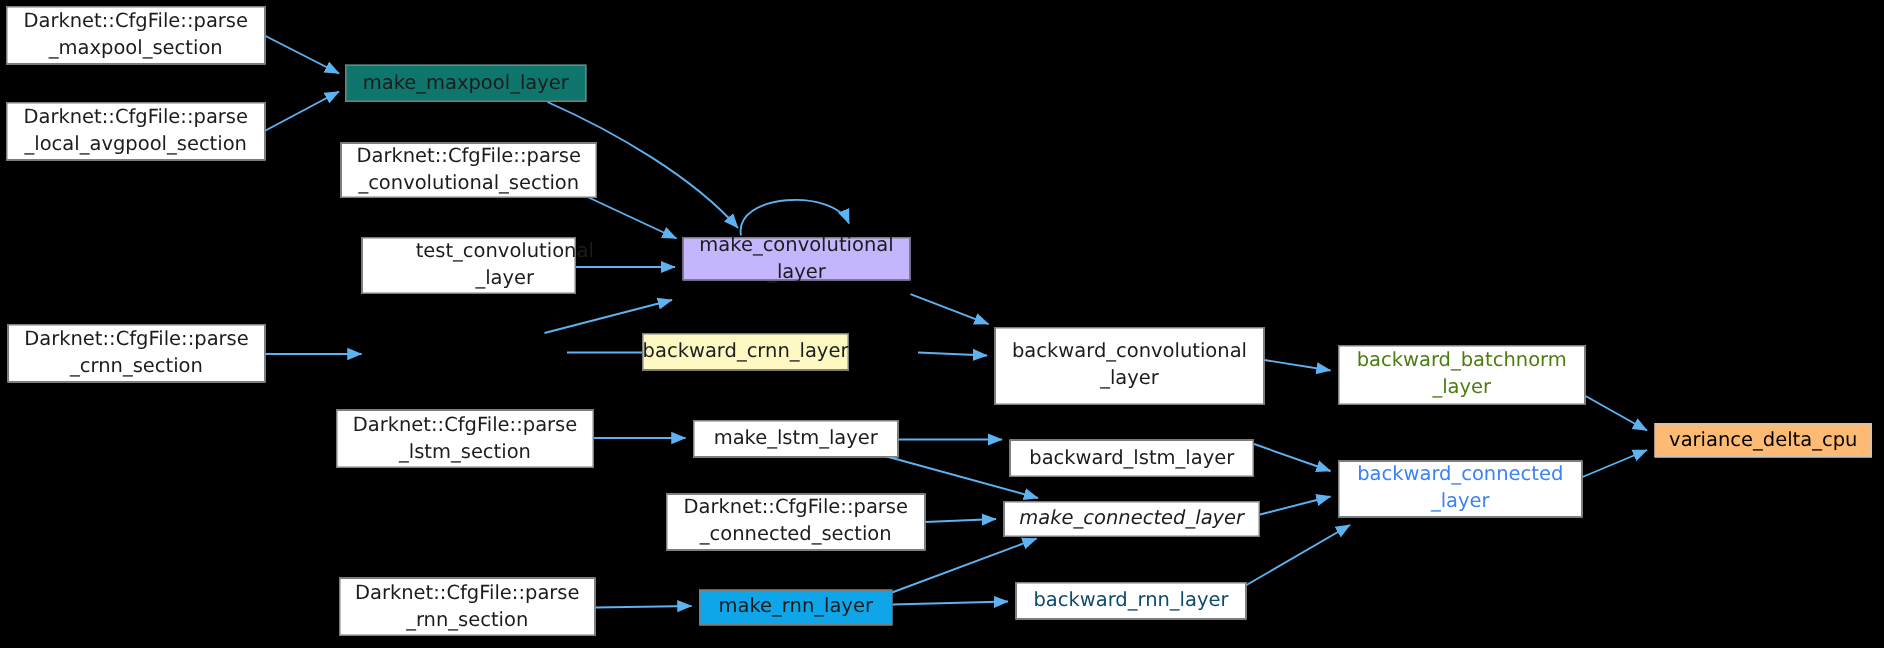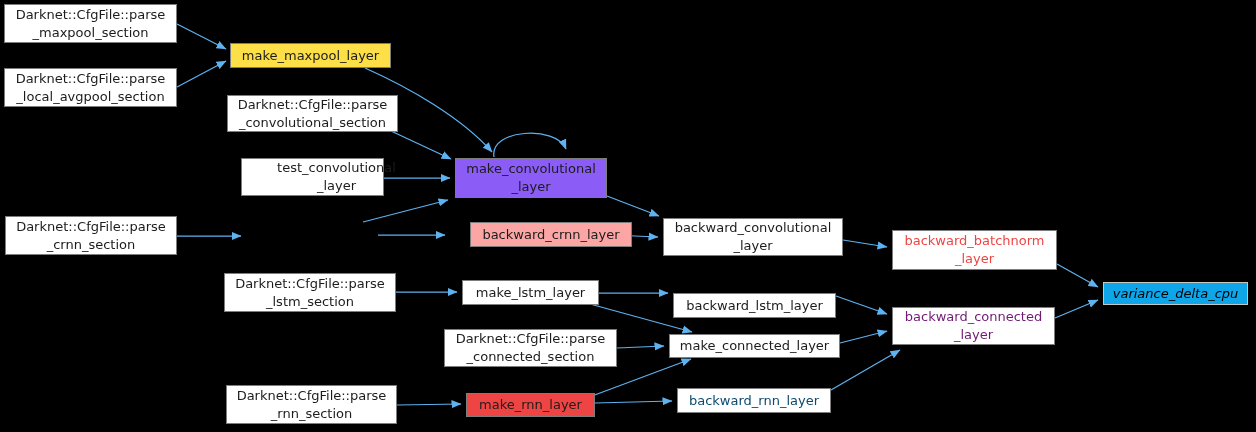--- a/index.html
+++ b/index.html
@@ -81,41 +81,41 @@
         <path d="M 397 405 L 461 404" stroke="#5eb2f0" stroke-width="1.25" fill="none" marker-end="url(#arrowhead)"></path>
         <path d="M 592 396 L 691 359" stroke="#5eb2f0" stroke-width="1.25" fill="none" marker-end="url(#arrowhead)"></path>
         <path d="M 595 403 L 672 401" stroke="#5eb2f0" stroke-width="1.25" fill="none" marker-end="url(#arrowhead)"></path>
         <path d="M 831 390 L 900 350" stroke="#5eb2f0" stroke-width="1.25" fill="none" marker-end="url(#arrowhead)"></path>
       </g>
   </svg>
 <div class="node" style="left: 4px; top: 4px; width: 173px; height: 39px; background: rgb(255, 255, 255); border-color: rgb(125, 125, 125); color: rgb(28, 28, 28);"><span>Darknet::CfgFile::parse
 _maxpool_section</span></div>
     <div class="node" style="left: 4px; top: 68px; width: 173px; height: 39px; background: rgb(255, 255, 255); border-color: rgb(125, 125, 125); color: rgb(28, 28, 28);"><span>Darknet::CfgFile::parse
 _local_avgpool_section</span></div>
-    <div class="node" style="left: 230px; top: 43px; width: 161px; height: 25px; background: #fde047; border-color: rgb(125, 125, 125); color: rgb(28, 28, 28); text-align: right;"><span>make_maxpool_layer</span></div>
+    <div class="node" style="left: 230px; top: 43px; width: 161px; height: 25px; background: #0f766e; border-color: rgb(125, 125, 125); color: rgb(28, 28, 28); text-align: right;"><span>make_maxpool_layer</span></div>
     <div class="node" style="left: 227px; top: 95px; width: 171px; height: 37px; background: rgb(255, 255, 255); border-color: rgb(125, 125, 125); color: rgb(28, 28, 28);"><span>Darknet::CfgFile::parse
 _convolutional_section</span></div>
     <div class="node" style="left: 241px; top: 158px; width: 143px; height: 38px; background: rgb(255, 255, 255); border-color: rgb(125, 125, 125); color: rgb(28, 28, 28); padding-left: 48px;"><span>test_convolutional
 _layer</span></div>
     <div class="node" style="left: 5px; top: 216px; width: 172px; height: 39px; background: rgb(255, 255, 255); border-color: rgb(125, 125, 125); color: rgb(28, 28, 28);"><span>Darknet::CfgFile::parse
 _crnn_section</span></div>
-    <div class="node" style="left: 455px; top: 158px; width: 152px; height: 40px; background: #8b5cf6; border-color: rgb(125, 125, 125); color: rgb(28, 28, 28);"><span>make_convolutional
+    <div class="node" style="left: 455px; top: 158px; width: 152px; height: 29px; background: #c4b5fd; border-color: rgb(125, 125, 125); color: rgb(28, 28, 28);"><span>make_convolutional
 _layer</span></div>
-    <div class="node" style="left: 470px; top: 222px; width: 162px; height: 25px; background: #fca5a5; border-color: rgb(125, 125, 125); color: rgb(28, 28, 28);"><span>backward_crnn_layer</span></div>
-    <div class="node" style="left: 663px; top: 218px; width: 180px; height: 38px; background: rgb(255, 255, 255); border-color: rgb(125, 125, 125); color: rgb(28, 28, 28);"><span>backward_convolutional
+    <div class="node" style="left: 428px; top: 222px; width: 138px; height: 25px; background: #fef9c3; border-color: rgb(125, 125, 125); color: rgb(28, 28, 28);"><span>backward_crnn_layer</span></div>
+    <div class="node" style="left: 663px; top: 218px; width: 180px; height: 52px; background: rgb(255, 255, 255); border-color: rgb(125, 125, 125); color: rgb(28, 28, 28);"><span>backward_convolutional
 _layer</span></div>
-    <div class="node" style="left: 892px; top: 230px; width: 165px; height: 40px; background: rgb(255, 255, 255); border-color: rgb(125, 125, 125); color: #ef4444;"><span>backward_batchnorm
+    <div class="node" style="left: 892px; top: 230px; width: 165px; height: 40px; background: rgb(255, 255, 255); border-color: rgb(125, 125, 125); color: #4d7c0f;"><span>backward_batchnorm
 _layer</span></div>
-    <div class="node highlighted" style="left: 1103px; top: 282px; width: 145px; height: 23px; background: #0ea5e9; border-color: rgb(198, 198, 198); color: rgb(0, 0, 0); font-style: italic;"><span>variance_delta_cpu</span></div>
-    <div class="node" style="left: 892px; top: 307px; width: 163px; height: 38px; background: rgb(255, 255, 255); border-color: rgb(125, 125, 125); color: #701a75;"><span>backward_connected
+    <div class="node highlighted" style="left: 1103px; top: 282px; width: 145px; height: 23px; background: #fdba74; border-color: rgb(198, 198, 198); color: rgb(0, 0, 0);"><span>variance_delta_cpu</span></div>
+    <div class="node" style="left: 892px; top: 307px; width: 163px; height: 38px; background: rgb(255, 255, 255); border-color: rgb(125, 125, 125); color: #3b82f6;"><span>backward_connected
 _layer</span></div>
     <div class="node" style="left: 224px; top: 273px; width: 172px; height: 39px; background: rgb(255, 255, 255); border-color: rgb(125, 125, 125); color: rgb(28, 28, 28);"><span>Darknet::CfgFile::parse
 _lstm_section</span></div>
     <div class="node" style="left: 462px; top: 280px; width: 137px; height: 25px; background: rgb(255, 255, 255); border-color: rgb(125, 125, 125); color: rgb(28, 28, 28);"><span>make_lstm_layer</span></div>
     <div class="node" style="left: 673px; top: 293px; width: 163px; height: 25px; background: rgb(255, 255, 255); border-color: rgb(125, 125, 125); color: rgb(28, 28, 28);"><span>backward_lstm_layer</span></div>
     <div class="node" style="left: 444px; top: 329px; width: 173px; height: 38px; background: rgb(255, 255, 255); border-color: rgb(125, 125, 125); color: rgb(28, 28, 28);"><span>Darknet::CfgFile::parse
 _connected_section</span></div>
-    <div class="node" style="left: 669px; top: 334px; width: 171px; height: 24px; background: rgb(255, 255, 255); border-color: rgb(125, 125, 125); color: rgb(28, 28, 28);"><span>make_connected_layer</span></div>
+    <div class="node" style="left: 669px; top: 334px; width: 171px; height: 24px; background: rgb(255, 255, 255); border-color: rgb(125, 125, 125); color: rgb(28, 28, 28); font-style: italic;"><span>make_connected_layer</span></div>
     <div class="node" style="left: 226px; top: 385px; width: 171px; height: 39px; background: rgb(255, 255, 255); border-color: rgb(125, 125, 125); color: rgb(28, 28, 28);"><span>Darknet::CfgFile::parse
 _rnn_section</span></div>
-    <div class="node" style="left: 466px; top: 393px; width: 129px; height: 24px; background: #ef4444; border-color: rgb(125, 125, 125); color: rgb(28, 28, 28);"><span>make_rnn_layer</span></div>
+    <div class="node" style="left: 466px; top: 393px; width: 129px; height: 24px; background: #0ea5e9; border-color: rgb(125, 125, 125); color: rgb(28, 28, 28);"><span>make_rnn_layer</span></div>
     <div class="node" style="left: 677px; top: 388px; width: 154px; height: 25px; background: rgb(255, 255, 255); border-color: rgb(125, 125, 125); color: #0c4a6e;"><span>backward_rnn_layer</span></div>
   </div>
 
 </body></html>

